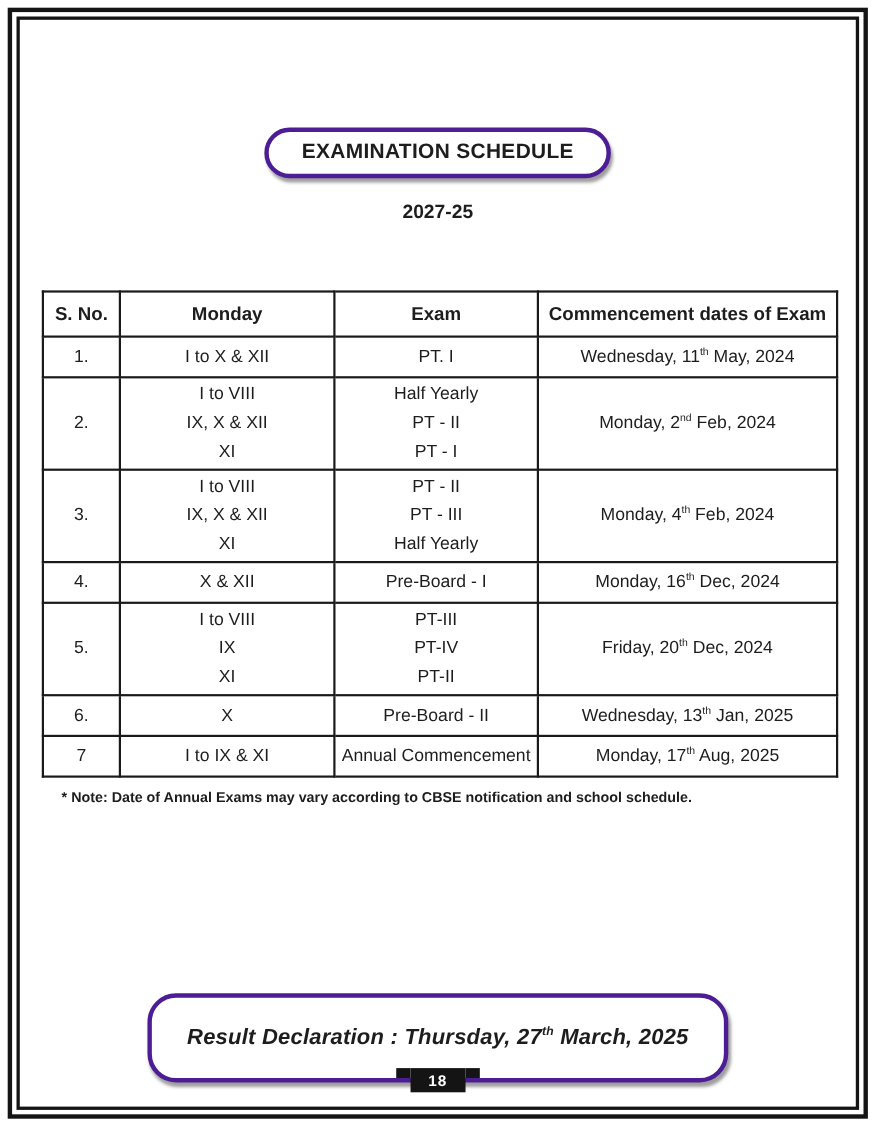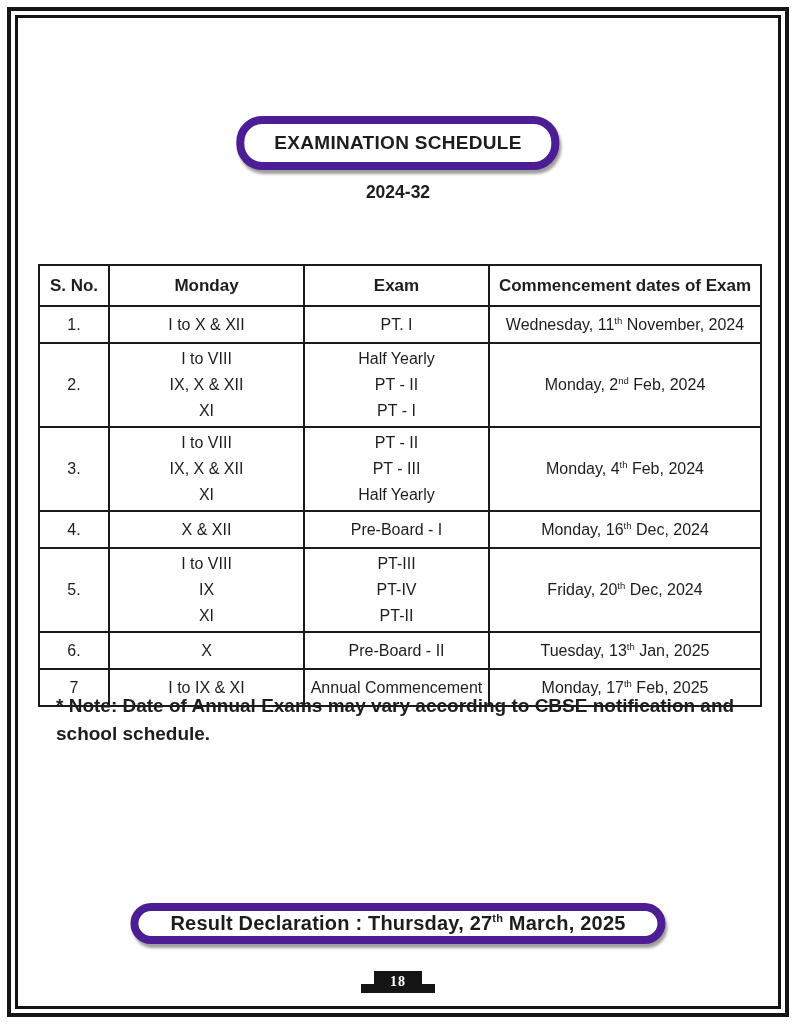--- a/index.html
+++ b/index.html
@@ -4,62 +4,62 @@
 <style>
   * { margin:0; padding:0; box-sizing:border-box; }
   html,body { width:796px; height:1024px; background:#ffffff; }
   body { font-family:"Liberation Sans", sans-serif; color:#1d1d1d; position:relative; overflow:hidden; }
 
   .frame-outer { position:absolute; inset:7px; border:4px solid #141414; }
   .frame-inner { position:absolute; inset:15px; border:3px solid #141414; }
 
   .content { position:absolute; inset:0; }
 
-  .pill { background:#ffffff; border:8px solid #4c1d95; border-radius:26px;
+  .pill { background:#ffffff; border:4px solid #4c1d95; border-radius:26px;
           box-shadow:2px 4px 3px #9e9e9e; display:inline-block; white-space:nowrap; }
   .pill-title { position:absolute; top:116px; left:50%; transform:translateX(-50%);
           padding:8px 30px; font-size:19px; font-weight:bold; letter-spacing:.3px; }
   .session { position:absolute; top:182px; left:0; width:100%; text-align:center;
           font-size:17.5px; font-weight:bold; }
 
   .tbl-wrap { position:absolute; top:264px; left:38px; width:724px; }
   table { width:100%; border-collapse:collapse; table-layout:fixed; }
   td, th { border:2px solid #1a1a1a; text-align:center; vertical-align:middle;
            font-size:16px; line-height:26px; padding:2px 4px; }
   th { font-size:17px; font-weight:bold; height:41px;margin-left:42px; }
   tr.row-s td { height:37px; }
   tr.row-m td { height:79px; }
   sup { font-size:9.5px; line-height:0; vertical-align:super; }
 
-  .note { position:absolute; top:692px; left:56px; width:688px;
-          font-size:19px; font-weight:bold; line-height:1.45; }
+  .note { position:absolute; top:716px; left:56px; width:688px;
+          font-size:13px; font-weight:bold; line-height:1.45; }
 
   .pill-result { position:absolute; top:903px; left:50%; transform:translateX(-50%);
-          padding:1px 32px; font-size:20px; font-weight:bold; letter-spacing:.2px; }
+          padding:25px 32px; font-size:20px; font-weight:bold; letter-spacing:.2px;font-style:italic; }
   .pill-result sup { font-size:11px; }
 
   .page-badge { position:absolute; top:971px; left:50%; transform:translateX(-50%);
-          display:flex; align-items:flex-end;font-family:Liberation Serif, serif; }
+          display:flex; align-items:flex-start; }
   .badge-tab { width:13px; height:9px; background:#141414; }
   .badge-core { background:#141414; color:#ffffff; font-size:14px; font-weight:bold;
           padding:2px 16px; height:22px; display:flex; align-items:center; letter-spacing:1px; }
 </style>
 </head>
 <body>
 
 <div class="frame-outer"></div>
 <div class="frame-inner"></div>
 
 <div class="content">
 
   <div class="pill pill-title">
     <span>EXAMINATION SCHEDULE</span>
   </div>
 
-  <div class="session">2024-32</div>
+  <div class="session">2027-25</div>
 
   <div class="tbl-wrap">
     <table>
       <colgroup>
           <col style="width:70px">
           <col style="width:195px">
           <col style="width:185px">
           <col>
         </colgroup>
       <tbody>
@@ -71,21 +71,21 @@
       </tr>
 
       <tr class="row-s">
         <td>1.</td>
         <td>
               <div>I to X &amp; XII</div>
             </td>
         <td>
               <div>PT. I</div>
             </td>
-        <td><span>Wednesday, 11</span><sup>th</sup><span> November, 2024</span></td>
+        <td><span>Wednesday, 11</span><sup>th</sup><span> May, 2024</span></td>
       </tr>
 
       <tr class="row-m">
         <td>2.</td>
         <td>
           <div>I to VIII</div>
           <div>IX, X &amp; XII</div>
           <div>XI</div>
         </td>
         <td>
@@ -138,32 +138,32 @@
       </tr>
 
       <tr class="row-s">
         <td>6.</td>
         <td>
               <div>X</div>
             </td>
         <td>
               <div>Pre-Board - II</div>
             </td>
-        <td><span>Tuesday, 13</span><sup>th</sup><span> Jan, 2025</span></td>
+        <td><span>Wednesday, 13</span><sup>th</sup><span> Jan, 2025</span></td>
       </tr>
 
       <tr class="row-s">
         <td>7</td>
         <td>
               <div>I to IX &amp; XI</div>
             </td>
         <td>
               <div>Annual Commencement</div>
             </td>
-        <td><span>Monday, 17</span><sup>th</sup><span> Feb, 2025</span></td>
+        <td><span>Monday, 17</span><sup>th</sup><span> Aug, 2025</span></td>
       </tr>
     </tbody>
       </table>
   </div>
 
   <div class="note">* Note: Date of Annual Exams may vary according to CBSE notification and school schedule.</div>
 
   <div class="pill pill-result">
     <span>Result Declaration : Thursday, 27</span><sup>th</sup><span> March, 2025</span>
   </div>

